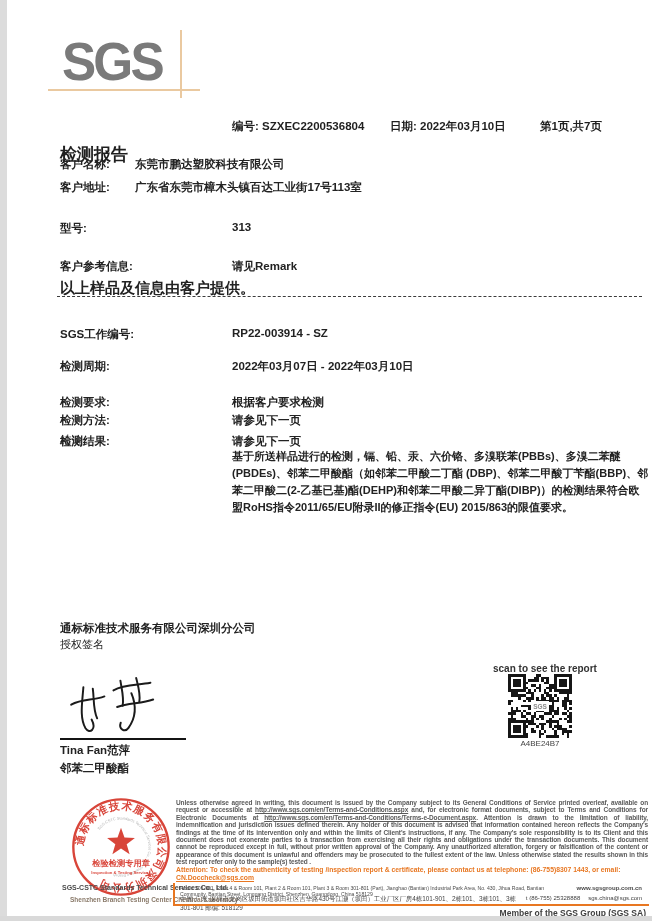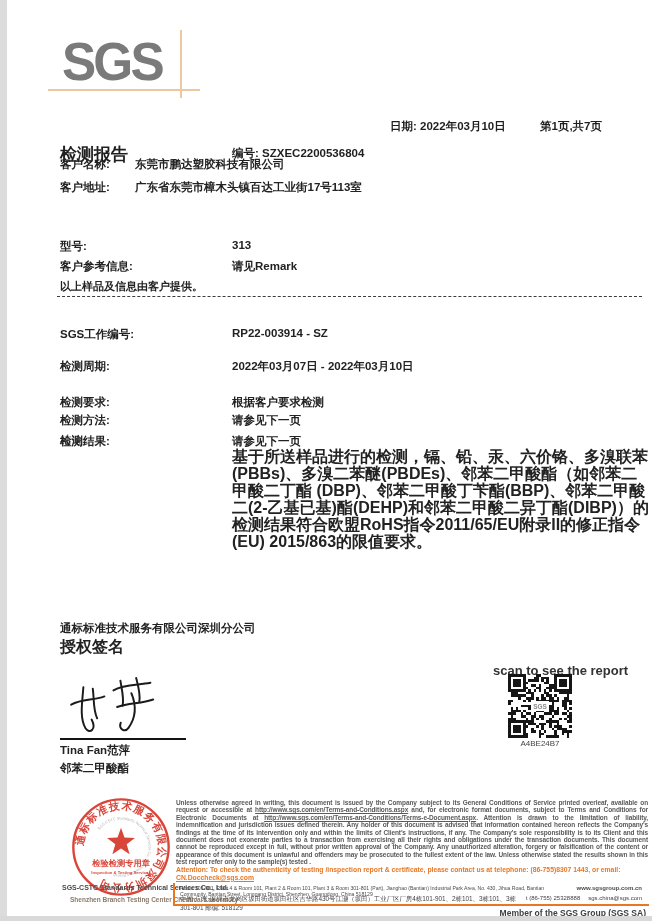--- a/index.html
+++ b/index.html
@@ -13,45 +13,45 @@
 
   
   .logo-text{left:62px;top:34px;font-size:54px;line-height:54px;font-weight:800;
     color:#7a7a7a;letter-spacing:-3px;transform:scaleX(.95);transform-origin:left;}
   .logo-hline{left:48px;top:89px;width:152px;height:2px;background:#eac9a0;}
   .logo-vline{left:180px;top:30px;width:2px;height:68px;background:#eac9a0;}
 
   
   .report-title{left:60px;top:113px;font-size:17px;font-weight:700;color:#1f1f1f;margin-top:30px;}
   .hdr{top:119px;font-size:11.5px;font-weight:700;color:#1f1f1f;white-space:nowrap;}
-  .hdr-no{left:232px;margin-top:27px;} .hdr-date{left:390px;} .hdr-pages{left:540px;}
+  .hdr-no{left:232px;} .hdr-date{left:390px;} .hdr-pages{left:540px;}
 
   
   .row{left:0;width:588px;height:16px;font-size:11.5px;font-weight:600;color:#222;white-space:nowrap;}
   .row .lbl{position:absolute;left:60px;}
   .row .val-client{position:absolute;left:135px;}
   .row .val-info{position:absolute;left:232px;}
-  .note{left:60px;top:279px;font-size:11px;font-weight:600;}
+  .note{left:60px;top:279px;font-size:15px;font-weight:600;}
   .dashsep{left:57px;top:296px;width:585px;border-top:1.5px dashed #3c3c3c;}
 
   
   .concl-label{left:60px;top:433px;font-size:11.5px;font-weight:400;}
-  .concl-text{left:232px;top:448px;width:418px;font-size:16px;font-weight:600;
+  .concl-text{left:232px;top:448px;width:418px;font-size:11px;font-weight:600;
     line-height:17px;color:#222;text-align:left;}
 
   
   .sign-company{left:60px;top:621px;font-size:11.5px;font-weight:600;}
-  .sign-auth{left:60px;top:637px;font-size:16px;font-weight:700;}
+  .sign-auth{left:60px;top:637px;font-size:11px;font-weight:400;}
   .sig-svg{left:62px;top:676px;}
   .sig-line{left:60px;top:738px;width:126px;height:2px;background:#141414;}
   .sign-name{left:60px;top:743px;font-size:11.5px;font-weight:700;}
   .sign-role{left:60px;top:761px;font-size:11.5px;font-weight:600;}
 
   
-  .qr-caption{left:493px;top:663px;width:94px;text-align:center;font-size:13px;
+  .qr-caption{left:493px;top:663px;width:94px;text-align:center;font-size:10px;
     font-weight:700;color:#333;white-space:nowrap;}
   .qr-svg{left:508px;top:674px;}
   .qr-code-text{left:493px;top:739px;width:94px;text-align:center;font-size:8px;color:#444;}
 
   
   .stamp-svg{left:66px;top:792px;opacity:.93;}
 
   
   .disclaimer{left:176px;top:799px;width:472px;font-size:6.5px;line-height:7.4px;
     text-align:justify;color:#5a5a5a;font-weight:600;letter-spacing:-.1px;}
@@ -88,21 +88,21 @@
 
   <div class="abs row" style="top:157px">
     <span class="lbl">客户名称:</span>
     <span class="val-client">东莞市鹏达塑胶科技有限公司</span>
   </div>
   <div class="abs row" style="top:180px">
     <span class="lbl">客户地址:</span>
     <span class="val-client">广东省东莞市樟木头镇百达工业街17号113室</span>
   </div>
 
-  <div class="abs row" style="top:239px">
+  <div class="abs row" style="top:221px">
     <span class="lbl">型号:</span>
     <span class="val-info">313</span>
   </div>
   <div class="abs row" style="top:259px">
     <span class="lbl">客户参考信息:</span>
     <span class="val-info">请见Remark</span>
   </div>
   <div class="abs note">以上样品及信息由客户提供。</div>
   <div class="abs dashsep"></div>
 

